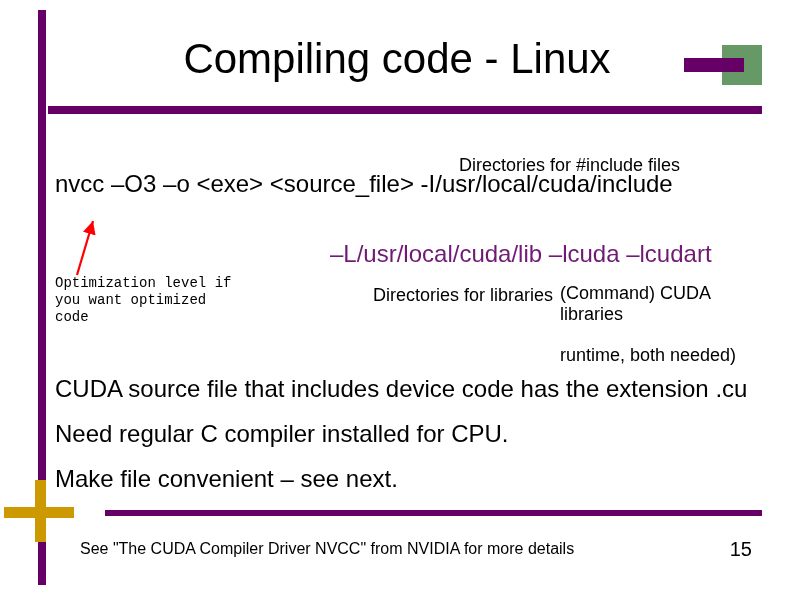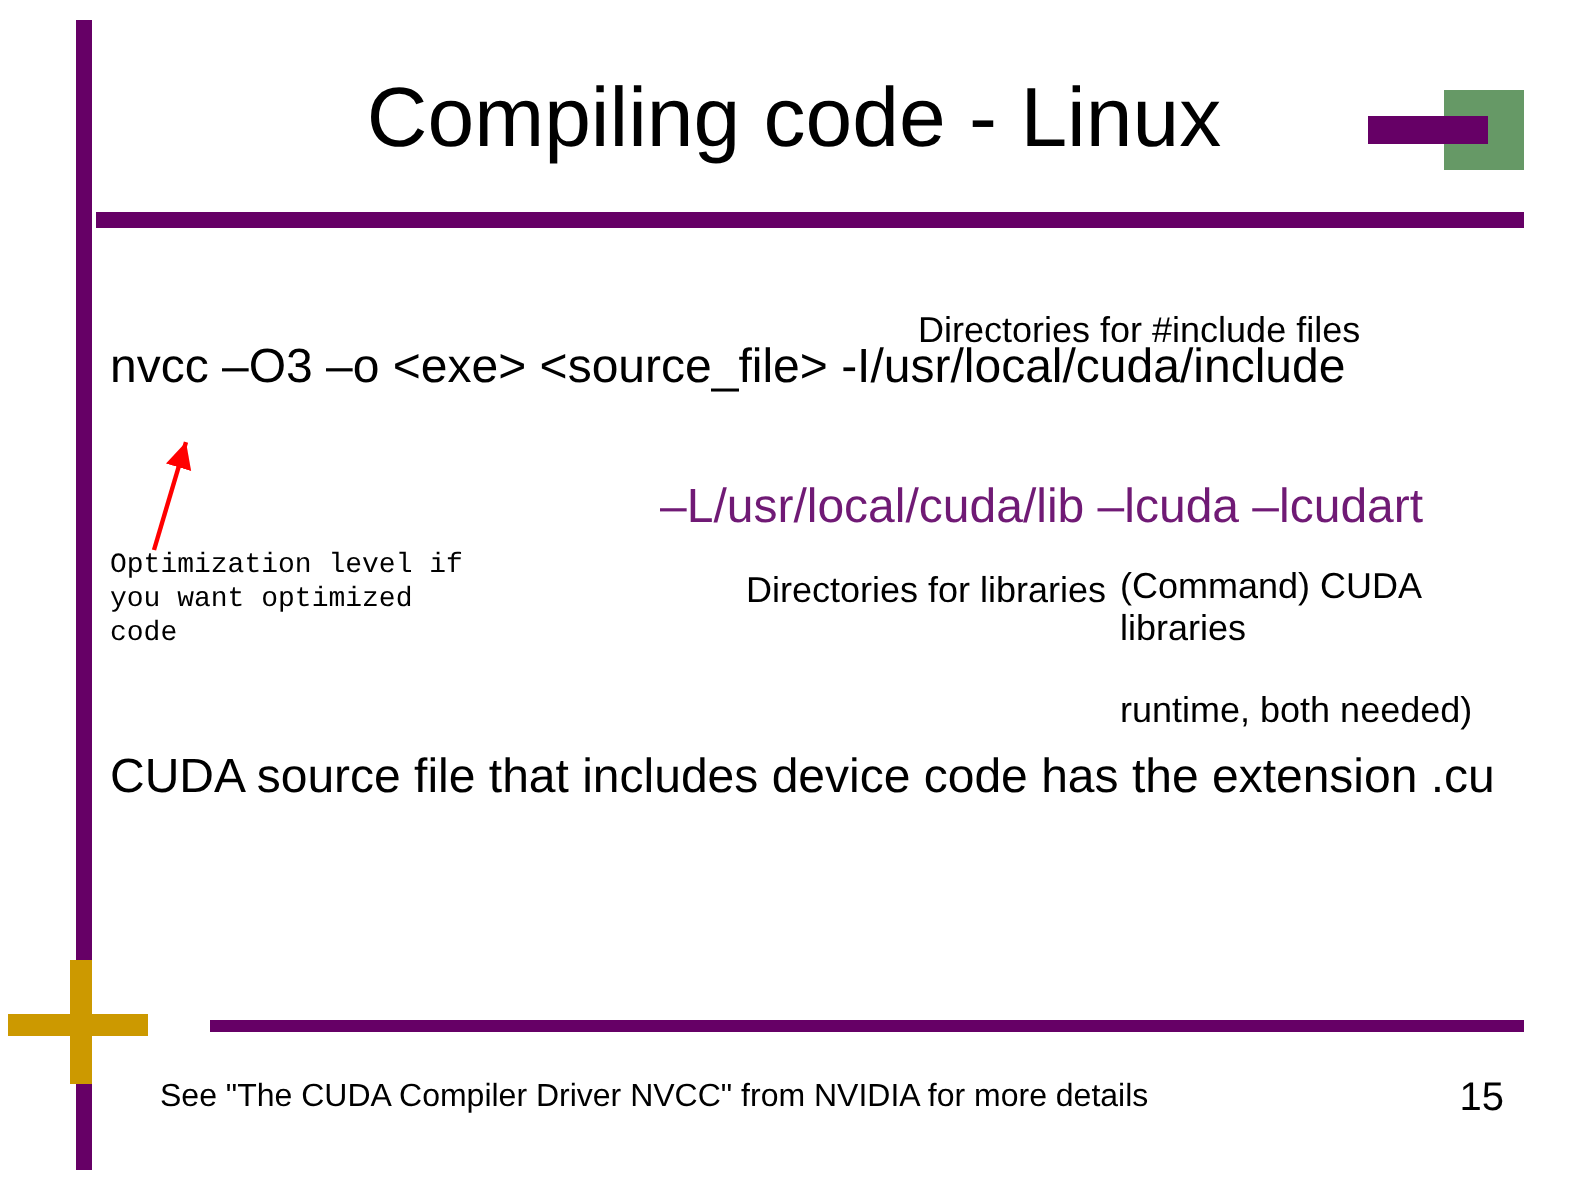--- a/index.html
+++ b/index.html
@@ -206,20 +206,22 @@
     <div class="dynamic-note">
       <span>(Command) CUDA libraries</span><br>
       <br>
       <span>runtime, both needed)</span>
     </div>
 
     <div class="body-line1">
       <span>CUDA source file that includes device code has the extension</span>
       <span>.cu</span>
     </div>
+    <div class="body-line2">Need regular C compiler installed for CPU.</div>
+    <div class="body-line3">Make file convenient – see next.</div>
   </div>
 
   <svg class="arrow-svg" viewBox="0 0 40 65">
     <defs>
       <marker id="ah" markerWidth="8" markerHeight="8" refX="6" refY="3" orient="auto">
         <path d="M0,0 L6,3 L0,6 Z" fill="#ff0000"></path>
       </marker>
     </defs>
     <line x1="12" y1="60" x2="28" y2="6" stroke="#ff0000" stroke-width="2.2" marker-end="url(#ah)"></line>
   </svg>

